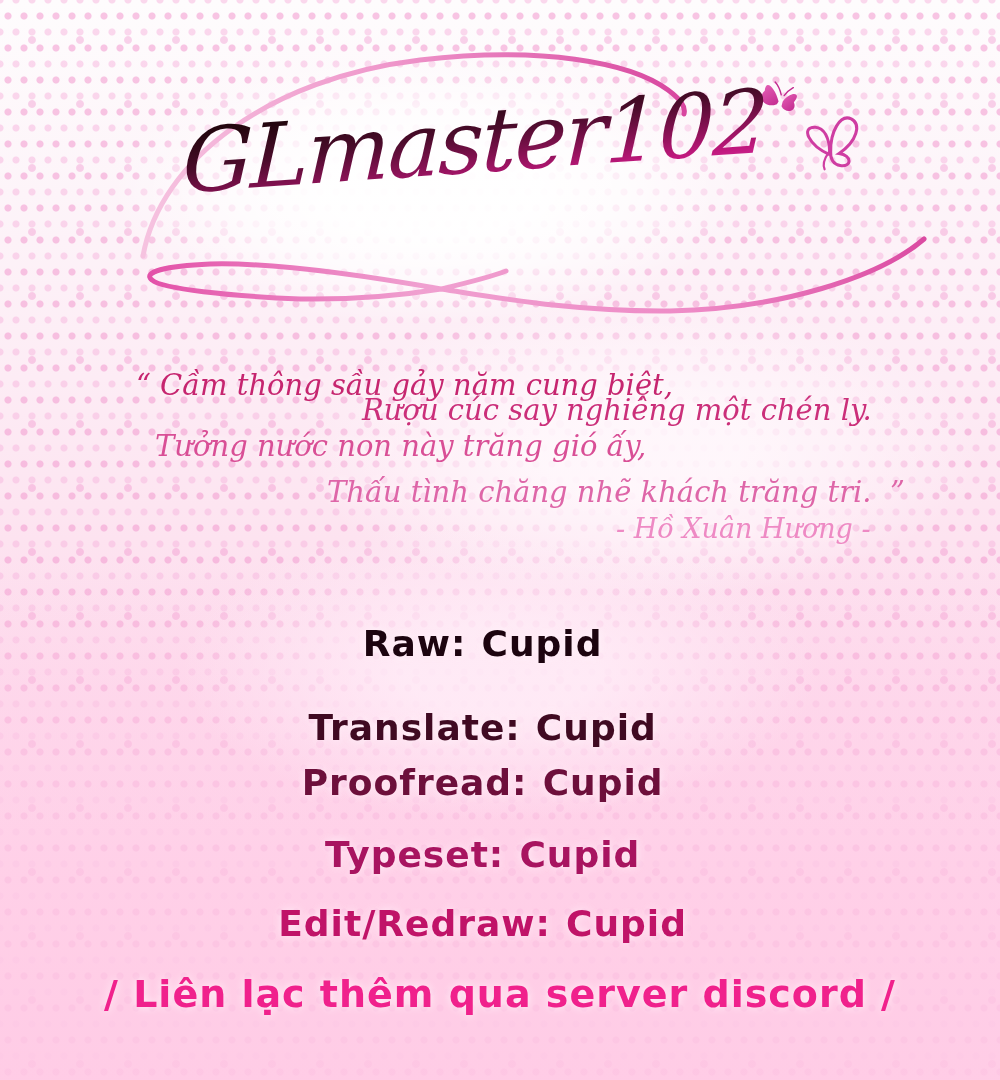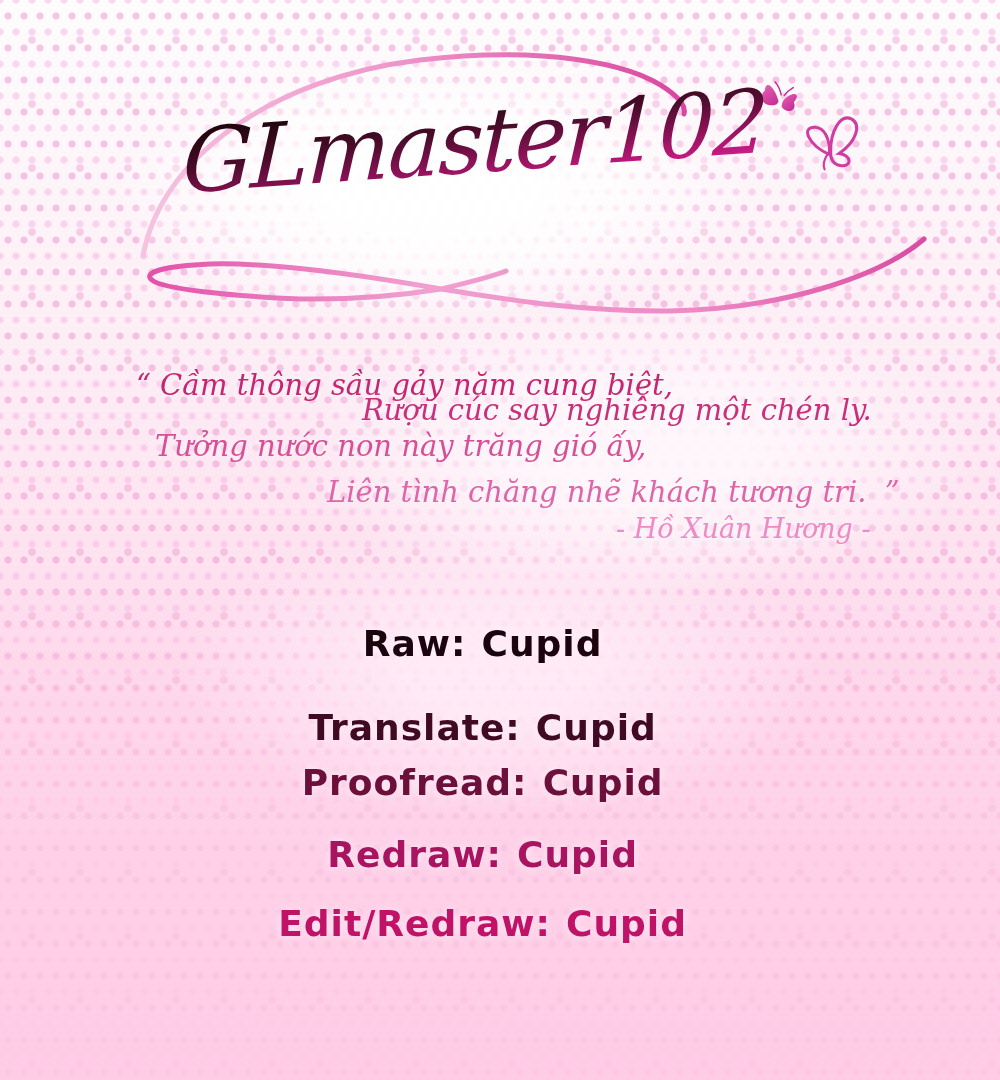--- a/index.html
+++ b/index.html
@@ -133,36 +133,37 @@
       <path d="M -2 4 C -8 10 -10 16 -9 20" fill="none" stroke="#cf3da2" stroke-width="2.2" stroke-linecap="round"></path>
     </g>
   </svg>
 
   <div class="logo">GLmaster102</div>
 
   <div class="poem">
     <div class="poem-line" style="color: rgb(198, 37, 111);">“ Cầm thông sầu gảy năm cung biệt,</div>
     <div class="poem-line" style="color: rgb(203, 47, 122);">Rượu cúc say nghiêng một chén ly.</div>
     <div class="poem-line" style="color: rgb(217, 79, 150);">Tưởng nước non này trăng gió ấy,</div>
-    <div class="poem-line" style="color: rgb(222, 102, 168);">Liên tình chăng nhẽ khách tương tri.  ”</div>
+    <div class="poem-line" style="color: rgb(222, 102, 168);">Thấu tình chăng nhẽ khách trăng tri.  ”</div>
     <div class="poem-attr" style="color: rgb(238, 138, 196);">- Hồ Xuân Hương -</div>
   </div>
 
   <div class="credits">
     <div class="credit-line" style="color: rgb(28, 4, 15);">
       <span class="credit-label">Raw:</span><span class="credit-value">Cupid</span>
     </div>
     <div class="credit-line" style="color: rgb(64, 10, 34);">
       <span class="credit-label">Translate:</span><span class="credit-value">Cupid</span>
     </div>
     <div class="credit-line" style="color: rgb(109, 15, 59);">
       <span class="credit-label">Proofread:</span><span class="credit-value">Cupid</span>
     </div>
     <div class="credit-line" style="color: rgb(168, 20, 96);">
-      <span class="credit-label">Redraw:</span><span class="credit-value">Cupid</span>
+      <span class="credit-label">Typeset:</span><span class="credit-value">Cupid</span>
     </div>
     <div class="credit-line" style="color: rgb(192, 19, 104);">
       <span class="credit-label">Edit/Redraw:</span><span class="credit-value">Cupid</span>
     </div>
   </div>
 
+  <div class="contact-line" style="color: rgb(240, 33, 140);">/ Liên lạc thêm qua server discord /</div>
 
 </div>
 
 </body></html>

